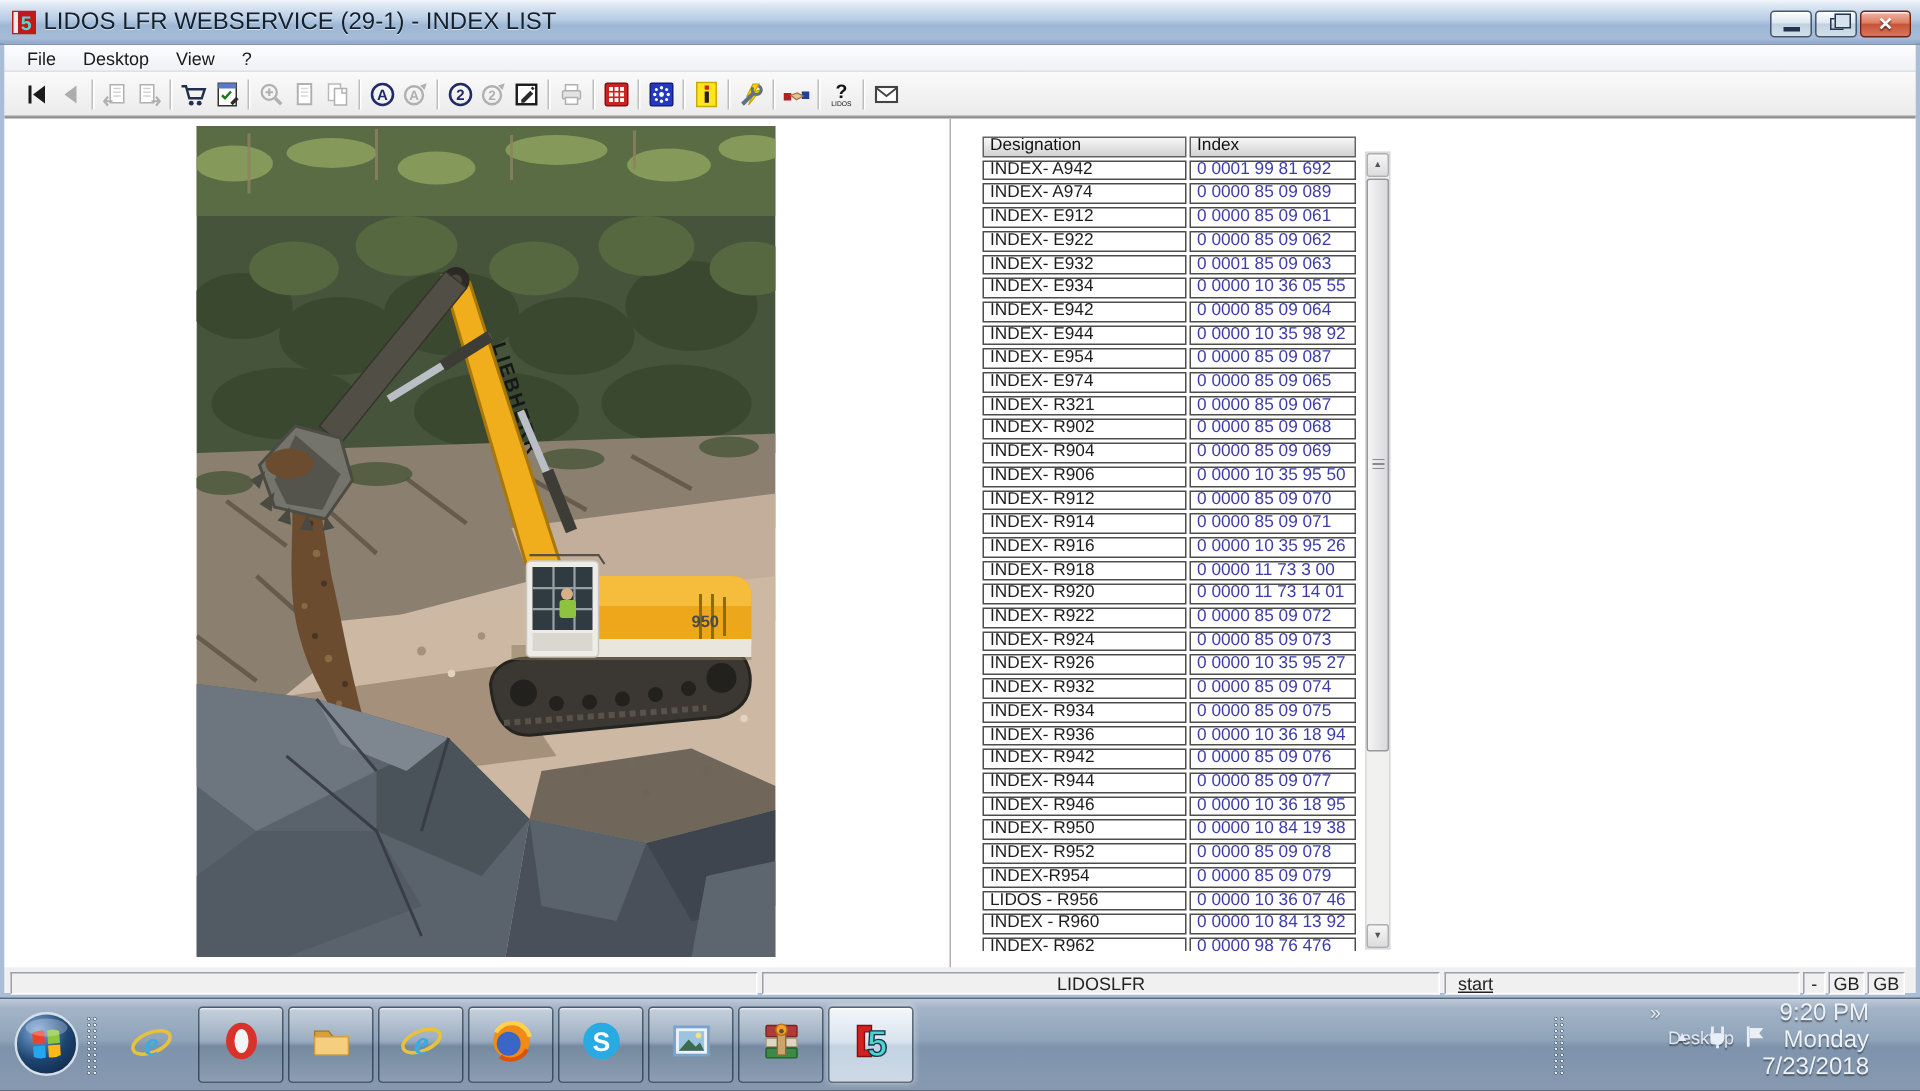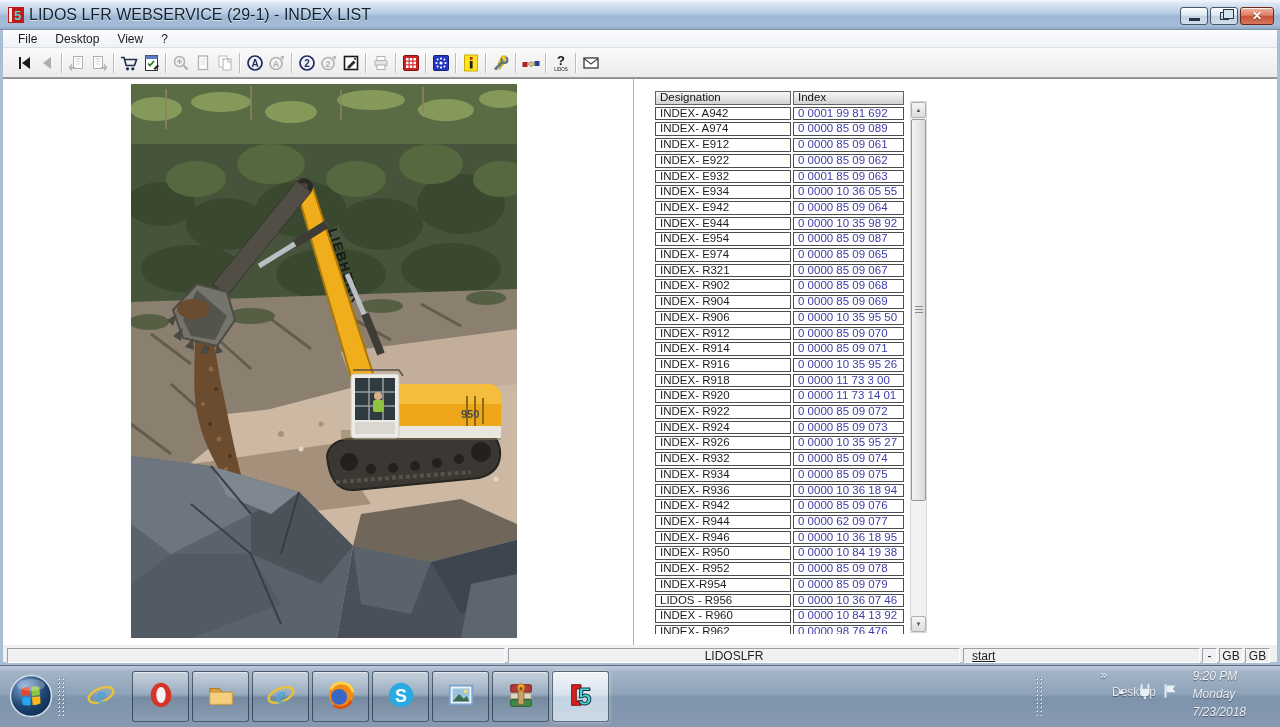--- a/index.html
+++ b/index.html
@@ -97,22 +97,22 @@
   .task-btn.active { background:linear-gradient(#f2f6fa,#d9e3ee 46%, #c3d3e2 52%, #cdd9e6);
     box-shadow: inset 0 1px 0 #fff, 0 0 4px rgba(255,255,255,.5); }
   .chev { position:absolute; left:1100px; top:1px; font-size:13px; color:#e7edf4;
     text-shadow:0 1px 1px rgba(0,0,0,.45); }
   .desktop-label { position:absolute; left:1112px; top:19px; font-size:12px; color:#e2e9f1;
     text-shadow:0 1px 1px rgba(0,0,0,.45); }
   .tri { position:absolute; left:1117px; top:20px; font-size:9px; color:#e7edf4;
     text-shadow:0 1px 1px rgba(0,0,0,.45); }
   .tray-ic { position:absolute; top:16px; width:18px; height:18px; }
   .ic-power { left:1136px; } .ic-flag { left:1161px; }
-  .clock { position:absolute; right:34px; top:1px; text-align:left; font-size:12px; color:#edf2f8;
-    line-height:18px; text-shadow:0 1px 1px rgba(0,0,0,.45);font-style:italic; }
+  .clock { position:absolute; right:34px; top:1px; text-align:right; font-size:16px; color:#edf2f8;
+    line-height:18px; text-shadow:0 1px 1px rgba(0,0,0,.45); }
 </style>
 </head>
 <body>
 
 <div class="screen">
   <div class="window">
 
     <div class="titlebar">
       <span class="app-icon"><svg width="16" height="16" viewBox="0 0 16 16">
             <rect width="16" height="16" fill="#c11818"></rect>
@@ -580,21 +580,21 @@
               <tr>
                 <td class="des">INDEX- R936</td>
                 <td class="idx">0 0000 10 36 18 94</td>
               </tr>
               <tr>
                 <td class="des">INDEX- R942</td>
                 <td class="idx">0 0000 85 09 076</td>
               </tr>
               <tr>
                 <td class="des">INDEX- R944</td>
-                <td class="idx">0 0000 62 09 077</td>
+                <td class="idx">0 0000 85 09 077</td>
               </tr>
               <tr>
                 <td class="des">INDEX- R946</td>
                 <td class="idx">0 0000 10 36 18 95</td>
               </tr>
               <tr>
                 <td class="des">INDEX- R950</td>
                 <td class="idx">0 0000 10 84 19 38</td>
               </tr>
               <tr>

